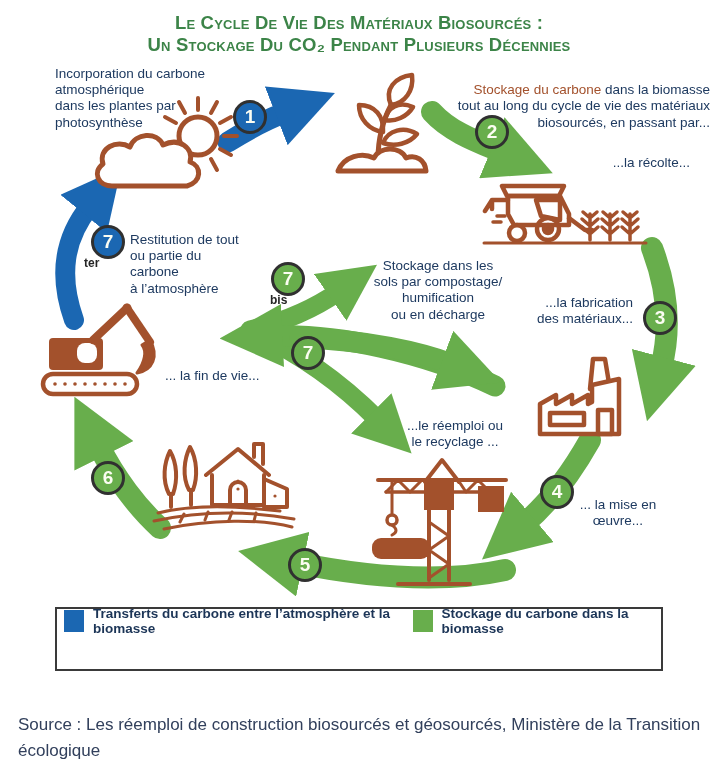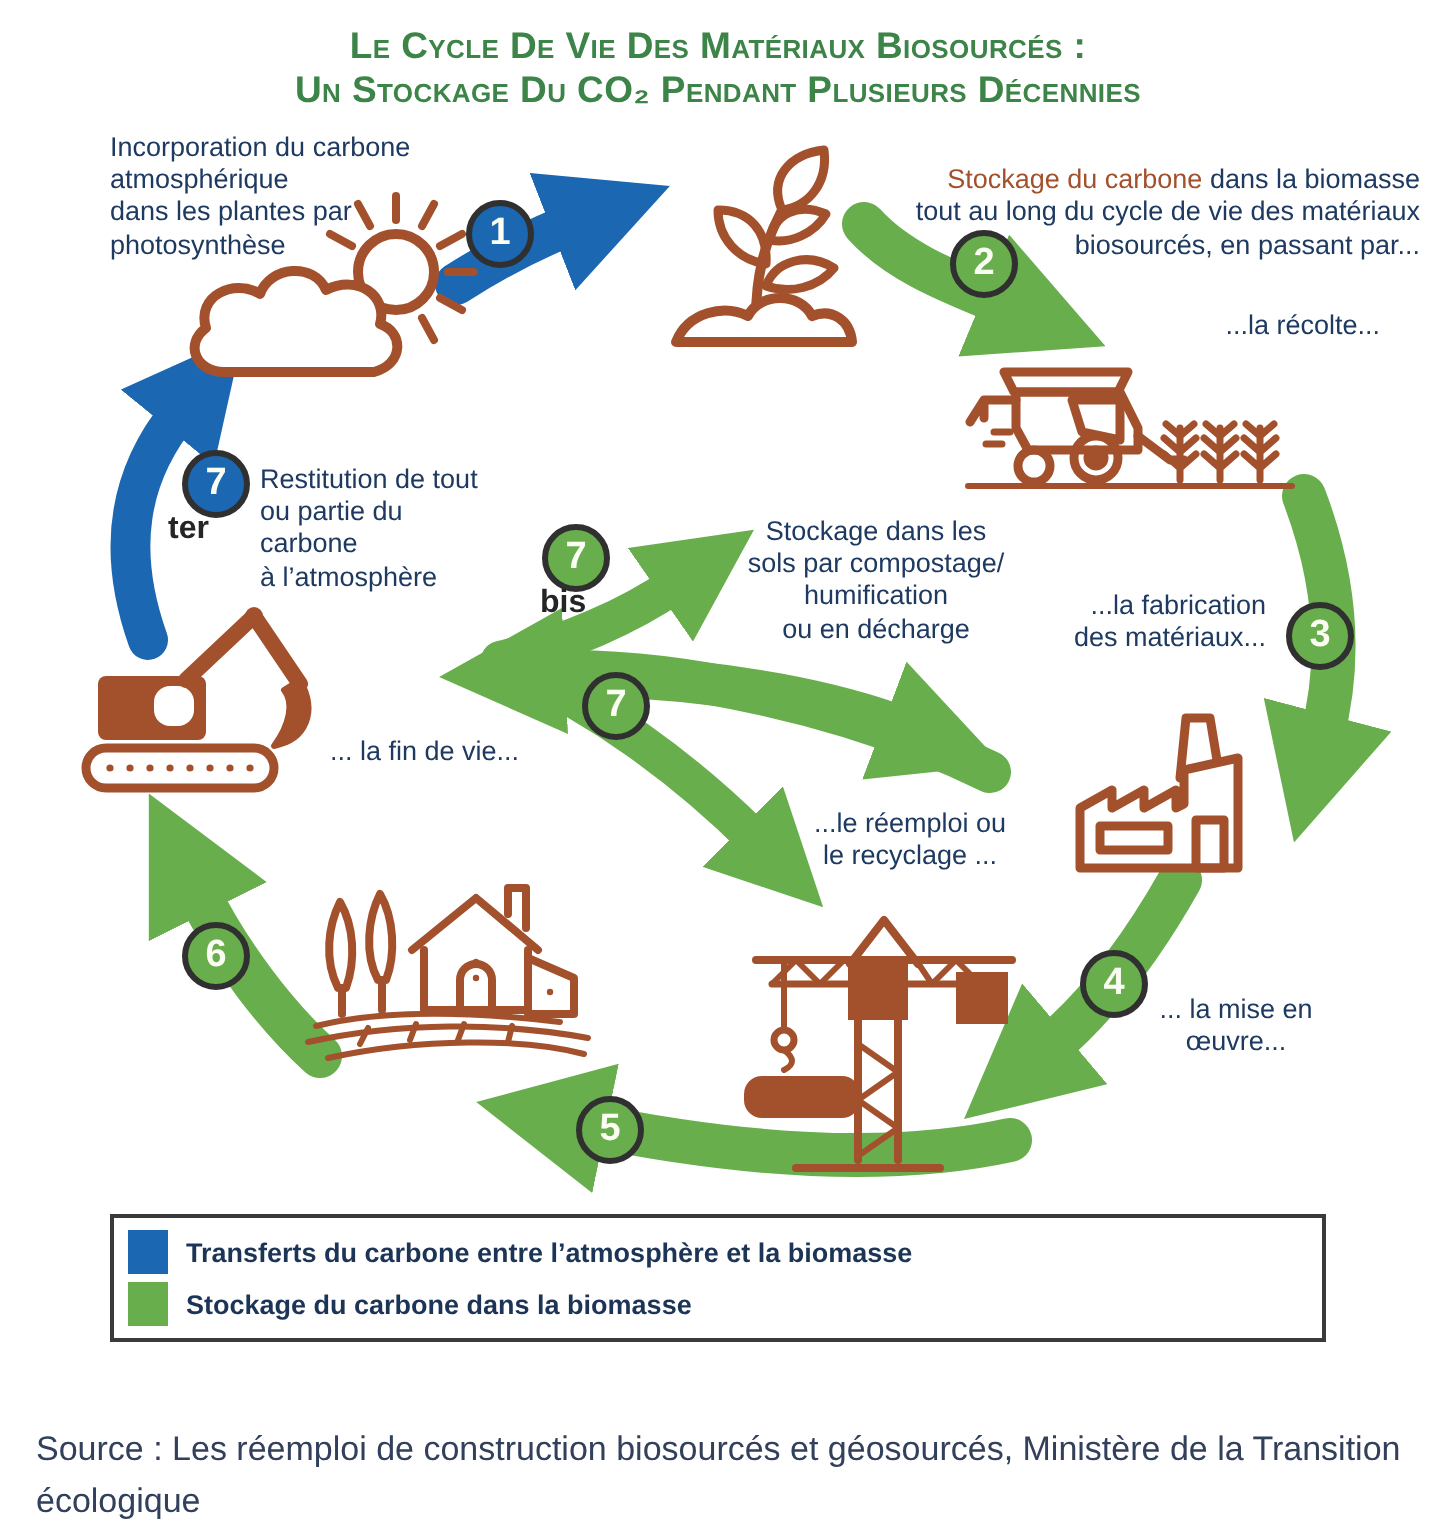--- a/index.html
+++ b/index.html
@@ -8,23 +8,23 @@
   .abs{position:absolute;}
   .title{width:718px;text-align:center;color:#3c8448;font-weight:bold;font-size:18.5px;
          line-height:22px;font-variant:small-caps;letter-spacing:.2px;}
   .ann{font-size:13.5px;color:#1e3a60;line-height:1.2;white-space:pre-line;}
   .lead{font-weight:normal;color:#a3512c;}
   .badge{width:34px;height:34px;border-radius:50%;border:3px solid #303030;box-sizing:border-box;
          display:flex;align-items:center;justify-content:center;font-weight:bold;font-size:19px;
          color:#fbfdf2;}
   .badge.green{background:#68ae4c;}
   .badge.blue{background:#1b67b2;}
-  .suffix{font-weight:bold;font-size:16px;color:#252525;}
+  .suffix{font-weight:bold;font-size:12px;color:#252525;}
   #legend{left:55px;top:607px;width:608px;height:64px;border:2px solid #3a3a3a;box-sizing:border-box;
-          background:#fff;display:flex;flex-direction:column;justify-content:center;gap:3px;padding-left:7px;}
+          background:#fff;display:flex;flex-direction:row;justify-content:center;gap:3px;padding-left:7px;}
   .leg-row{display:flex;align-items:center;gap:9px;height:23px;}
   .swatch{width:20px;height:22px;flex:0 0 auto;}
   .swatch.blue{background:#1b67b2;}
   .swatch.green{background:#68ae4c;}
   .leg-label{font-size:13.5px;font-weight:bold;color:#1c3557;}
   #source{left:18px;top:712px;width:692px;font-size:17px;color:#32405c;line-height:1.55;}
   svg{display:block;}
 </style>
 </head>
 <body>
@@ -180,21 +180,21 @@
 biosourcés, en passant par...</span>
   </div>
 
   <div class="abs ann" style="left:590px;top:155px;width:100px;text-align:right;">...la récolte...</div>
   <div class="abs ann" style="left:368px;top:258px;width:140px;text-align:center;">Stockage dans les
 sols par compostage/
 humification
 ou en décharge</div>
   <div class="abs ann" style="left:533px;top:295px;width:100px;text-align:right;">...la fabrication
 des matériaux...</div>
-  <div class="abs ann" style="left:400px;top:404px;width:110px;text-align:center;">...le réemploi ou
+  <div class="abs ann" style="left:400px;top:418px;width:110px;text-align:center;">...le réemploi ou
 le recyclage ...</div>
   <div class="abs ann" style="left:573px;top:497px;width:90px;text-align:center;">... la mise en
 œuvre...</div>
   <div class="abs ann" style="left:165px;top:368px;width:110px;">... la fin de vie...</div>
   <div class="abs ann" style="left:130px;top:232px;width:122px;text-align:left;">Restitution de tout
 ou partie du carbone
 à l’atmosphère</div>
 
   <div class="abs badge blue" style="left:233px;top:100px;">1</div>
   <div class="abs badge green" style="left:475px;top:115px;">2</div>

